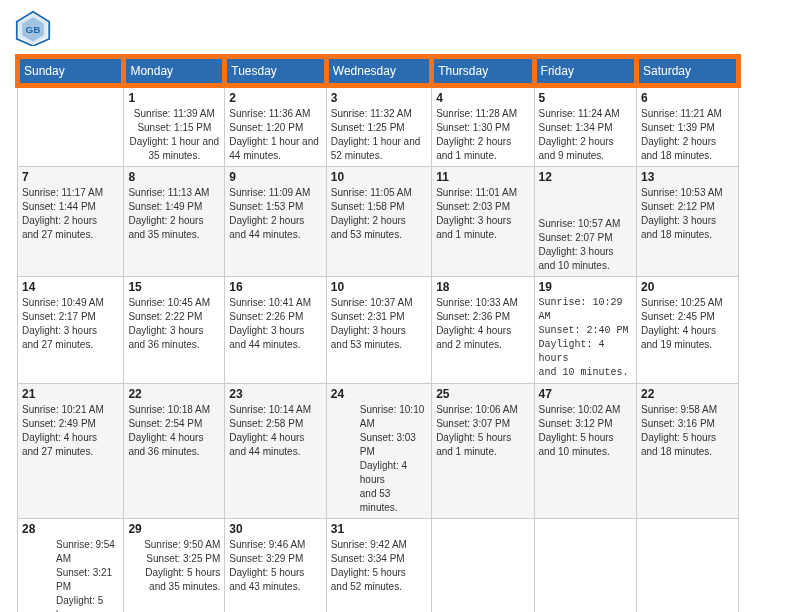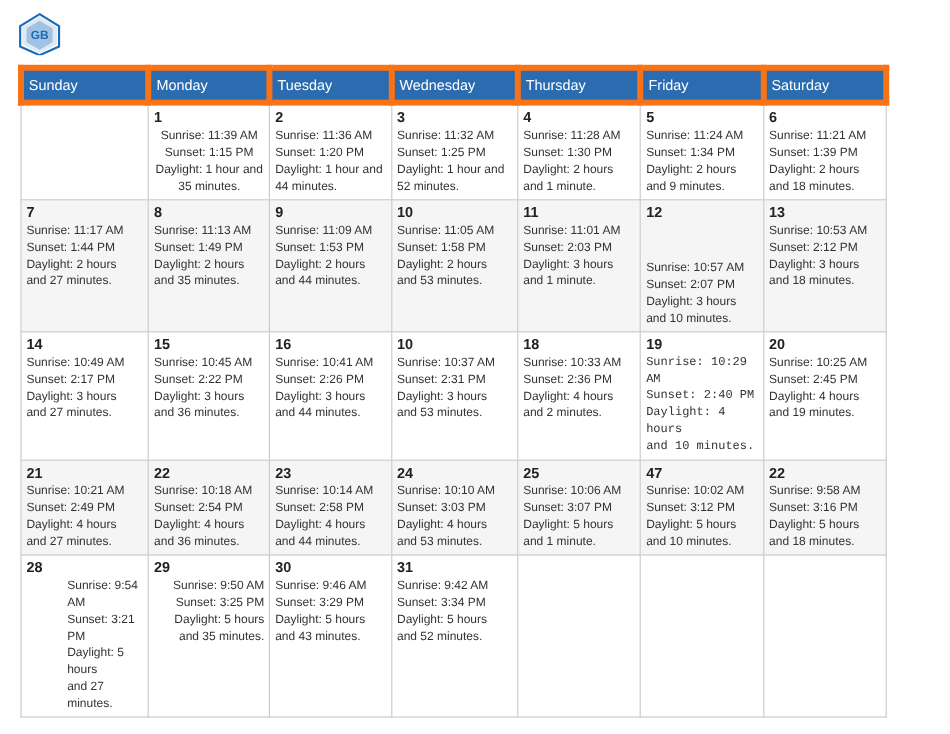--- a/index.html
+++ b/index.html
@@ -295,21 +295,21 @@
           </td>
           <td>
             <span class="day-number">23</span>
             <div class="day-info" style="white-space: pre-line;">Sunrise: 10:14 AM
 Sunset: 2:58 PM
 Daylight: 4 hours
 and 44 minutes.</div>
           </td>
           <td>
             <span class="day-number">24</span>
-            <div class="day-info" style="white-space: pre-line;">Sunrise: 10:10 AM
+            <div class="day-info" style="white-space: pre-line; margin-left: 29px;">Sunrise: 10:10 AM
 Sunset: 3:03 PM
 Daylight: 4 hours
 and 53 minutes.</div>
           </td>
           <td>
             <span class="day-number">25</span>
             <div class="day-info" style="white-space: pre-line;">Sunrise: 10:06 AM
 Sunset: 3:07 PM
 Daylight: 5 hours
 and 1 minute.</div>

